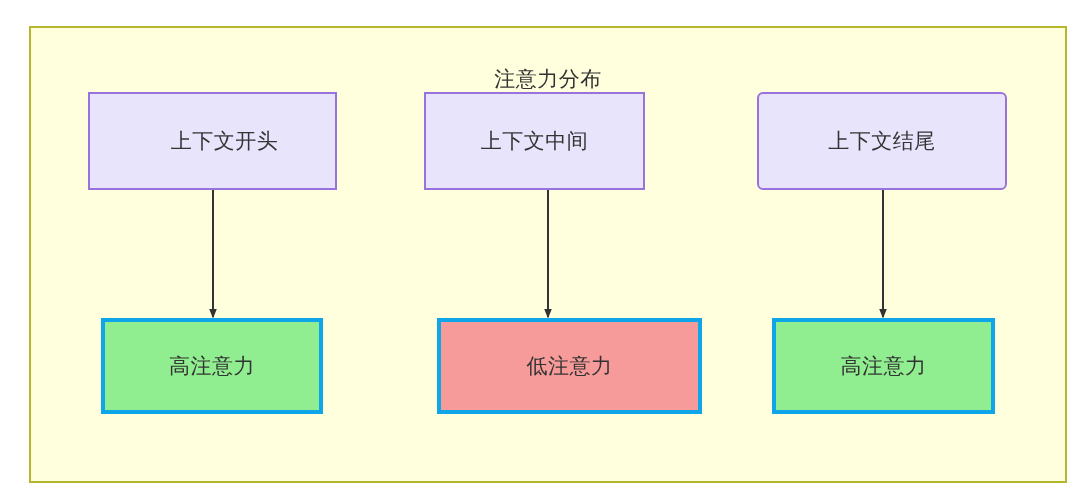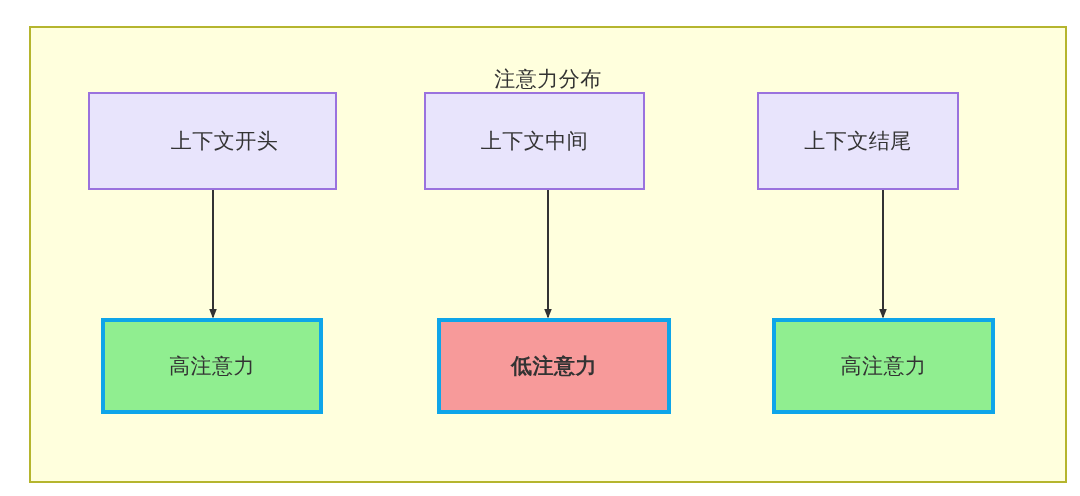--- a/index.html
+++ b/index.html
@@ -56,38 +56,38 @@
     border: 2px solid #9a72de;
     display: flex;
     align-items: center;
     justify-content: center;
     font-size: 21px;
     color: #333333;
     letter-spacing: 0.5px;
   }
   .node-top.n0 { left: 88px;  top: 92px; padding-left: 24px; }
   .node-top.n1 { left: 424px; top: 92px; width: 221px; }
-  .node-top.n2 { left: 757px; top: 92px; width: 202px; }
+  .node-top.n2 { left: 757px; top: 92px; width: 250px; border-radius: 6px; }
 
   
   .node-bottom {
     position: absolute;
     box-sizing: border-box;
     width: 222px;
     height: 96px;
     border: 4px solid #0ea5e9;
     display: flex;
     align-items: center;
     justify-content: center;
     font-size: 21px;
     color: #333333;
     letter-spacing: 0.5px;
   }
   .node-bottom.b0 { left: 101px; top: 318px; }
-  .node-bottom.b1 { left: 437px; top: 318px; width: 234px; font-weight: bold; }
+  .node-bottom.b1 { left: 437px; top: 318px; width: 265px; }
   .node-bottom.b2 { left: 772px; top: 318px; width: 223px; }
 
   
   .edge-layer {
     position: absolute;
     left: 0;
     top: 0;
     width: 1080px;
     height: 496px;
     pointer-events: none;

